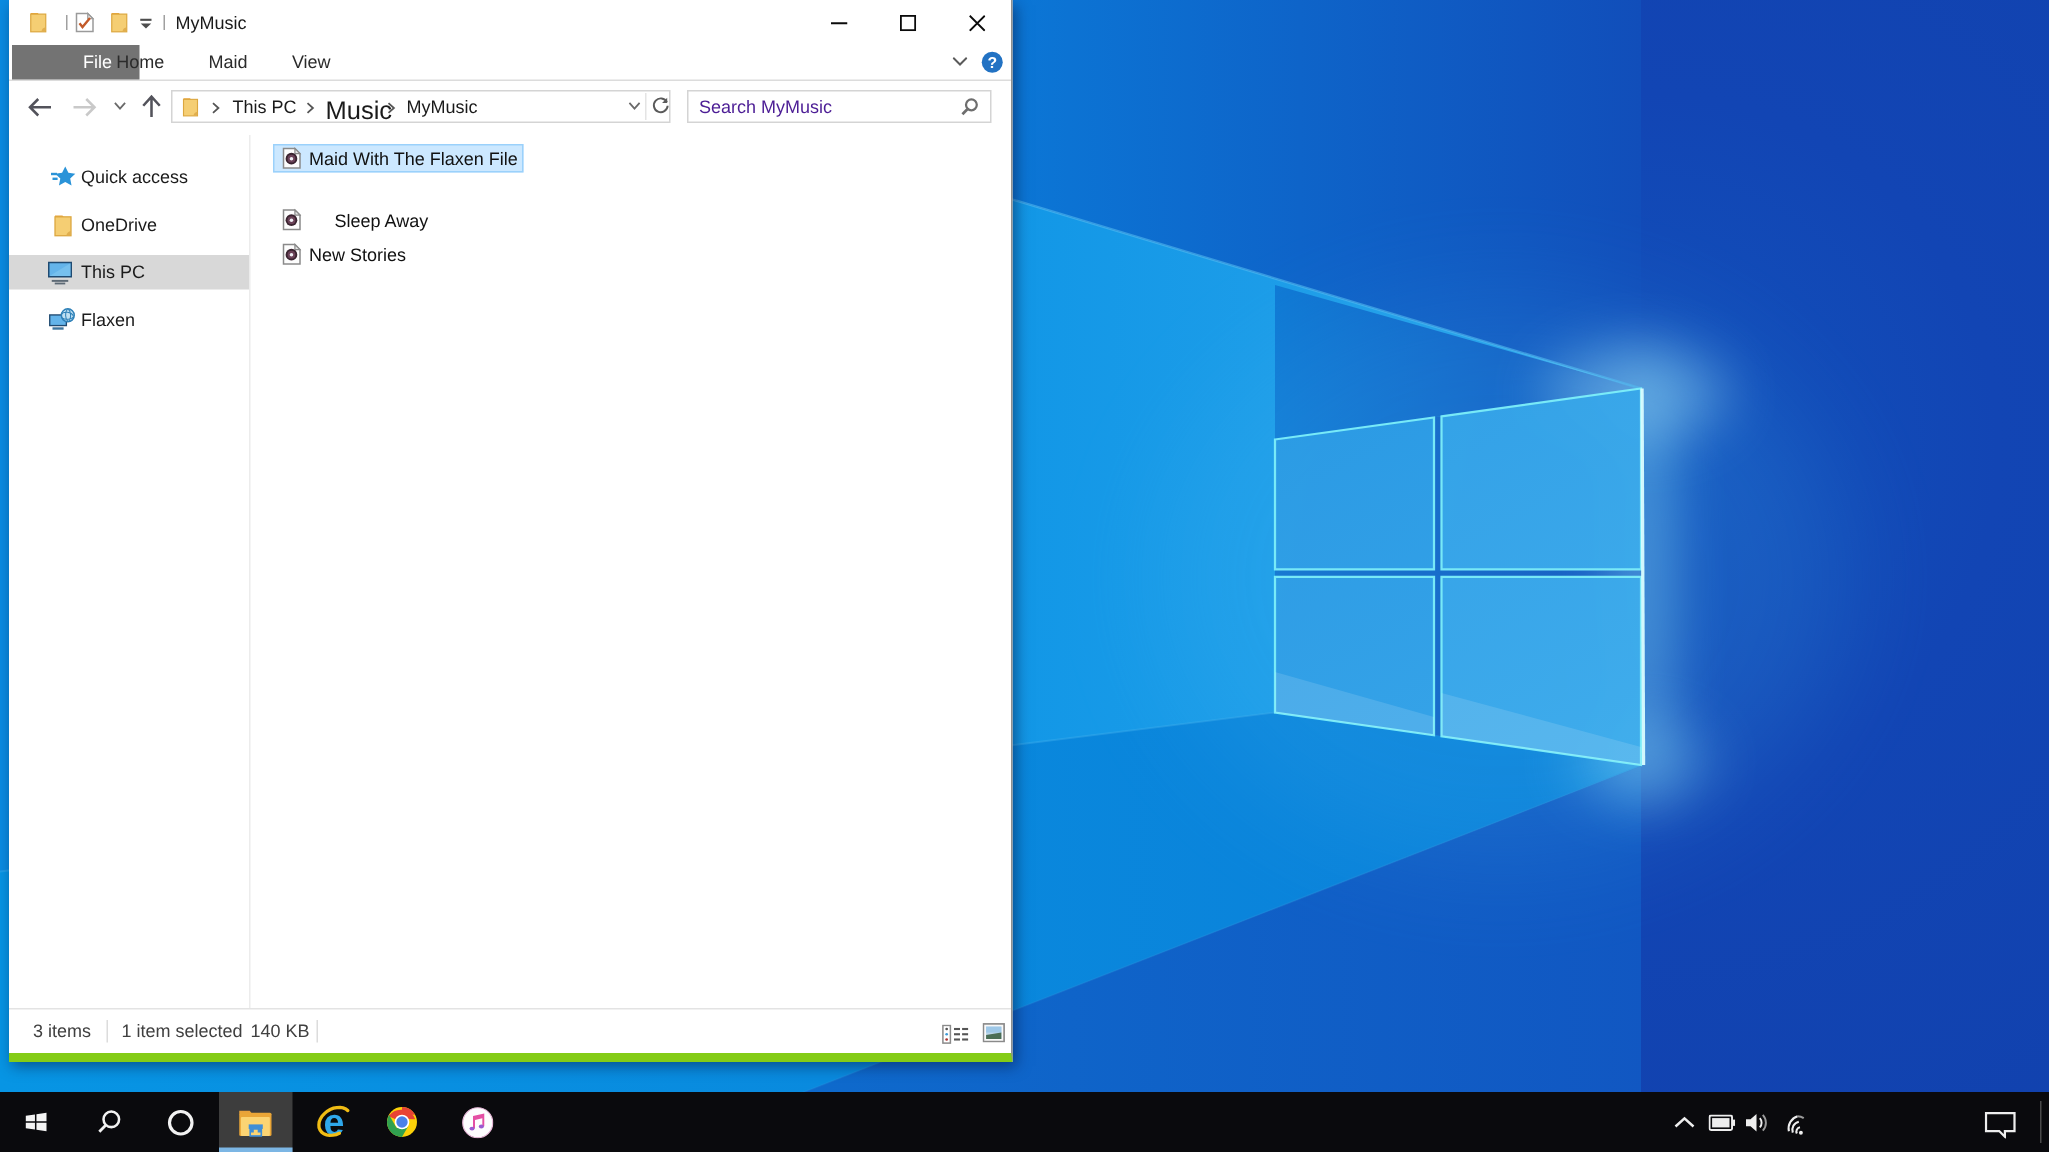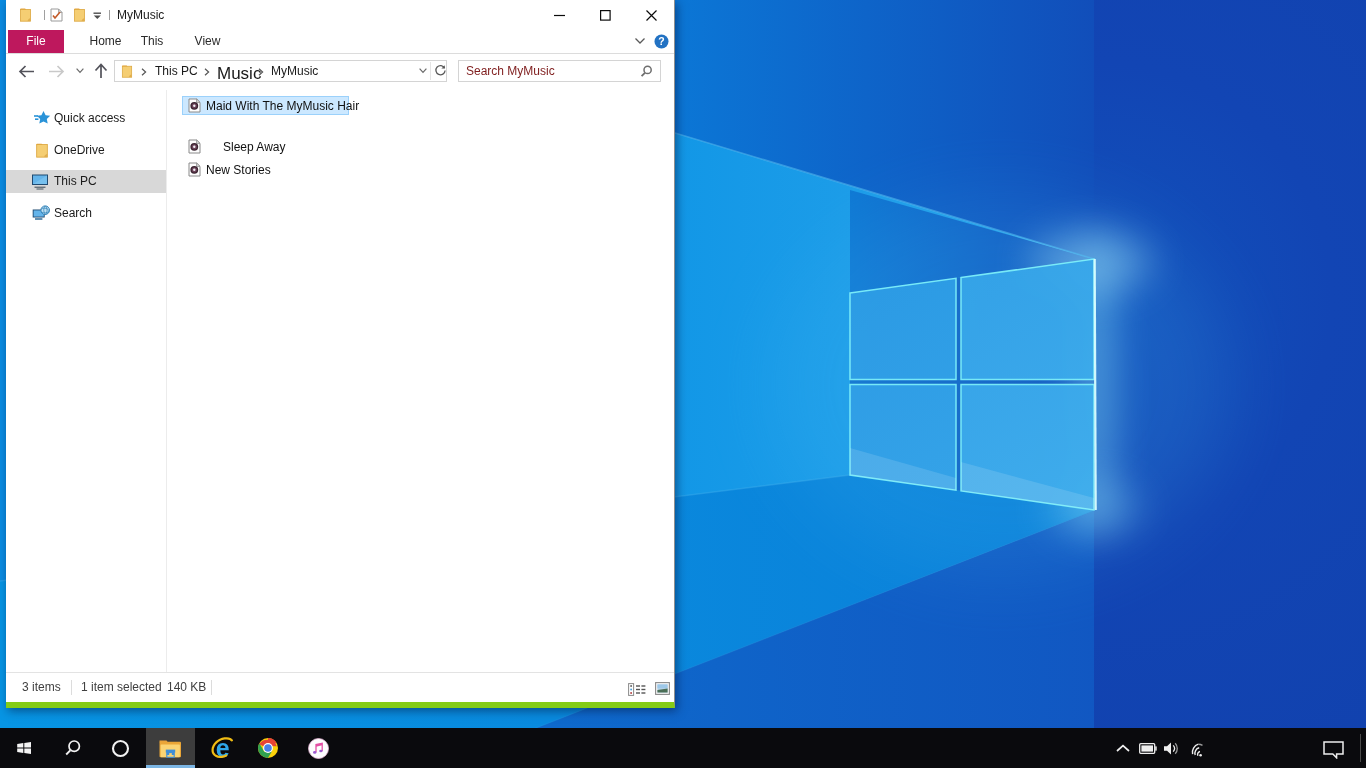--- a/index.html
+++ b/index.html
@@ -6,22 +6,22 @@
     font-family:"Liberation Sans",sans-serif;}
   #screen{position:relative;width:1366px;height:768px;overflow:hidden;background:#0d62c8;}
   #wall{position:absolute;left:0;top:0;}
   #win{position:absolute;left:6px;top:0;width:668px;height:702px;background:#fff;
     border-right:1px solid #8f8f8f;border-bottom:6px solid #84cc16;
     box-shadow:2px 3px 9px rgba(5,20,60,.5);}
   #win *{position:absolute;}
   .t12{font-size:12px;color:#1a1a1a;white-space:nowrap;}
   #titlebar{left:0;top:0;width:668px;height:30px;background:#fff;}
   #tabrow{left:0;top:30px;width:668px;height:23px;background:#fff;border-bottom:1px solid #dcdcdc;}
-  #filetab{left:2px;top:0;width:56px;height:23px;background:#be185d;color:#fff;
-    font-size:12px;text-align:center;line-height:23px;}
+  #filetab{left:2px;top:0;width:56px;height:23px;background:#737373;color:#fff;
+    font-size:12px;text-align:center;line-height:23px;padding-left:29px;}
   .tab{top:0;height:23px;line-height:23px;font-size:12px;color:#2b2b2b;text-align:center;}
   #toolbar{left:0;top:54px;width:668px;height:36px;background:#fff;}
   #addr{left:108px;top:6px;width:331px;height:20px;border:1px solid #d4d4d4;background:#fff;}
   #search{left:452px;top:6px;width:201px;height:20px;border:1px solid #d4d4d4;background:#fff;}
   #navpane{left:0;top:90px;width:160px;height:582px;background:#fff;}
   .navitem{left:0;width:160px;height:22px;}
   .navtxt{left:48px;top:4px;font-size:12px;color:#1b1b1b;white-space:nowrap;}
   #divider{left:160px;top:90px;width:1px;height:582px;background:#ececec;}
   .frow{left:176px;width:167px;height:19px;}
   .ftxt{left:23px;top:2px;font-size:12px;color:#111;white-space:nowrap;}
@@ -136,22 +136,22 @@
       </svg>
       <svg style="left:594px;top:9.5px;" width="11" height="11" viewBox="0 0 11 11">
         <rect x="0.6" y="0.6" width="9.5" height="9.5" fill="none" stroke="#0b0b0b" stroke-width="1.2"></rect>
       </svg>
       <svg style="left:640px;top:9.5px;" width="11" height="11" viewBox="0 0 11 11">
         <path d="M0.5 0.5 L10.5 10.5 M10.5 0.5 L0.5 10.5" stroke="#0b0b0b" stroke-width="1.2"></path>
       </svg>
     </div>
     <div id="tabrow">
       <div id="filetab">File</div>
-      <div class="tab" style="left:76px;width:47px;">Home</div>
-      <div class="tab" style="left:123px;width:46px;">This</div>
+      <div class="tab" style="left:64px;width:47px;">Home</div>
+      <div class="tab" style="left:123px;width:46px;">Maid</div>
       <div class="tab" style="left:179px;width:45px;">View</div>
       <svg style="left:629px;top:8px;" width="10" height="6" viewBox="0 0 10 6">
         <path d="M0.5 0.5 L5 5 L9.5 0.5" fill="none" stroke="#5a5a5a" stroke-width="1.3"></path>
       </svg>
       <svg style="left:648px;top:4px;" width="15" height="15" viewBox="0 0 15 15">
         <circle cx="7.5" cy="7.5" r="7" fill="#2272c3"></circle>
         <text x="7.5" y="11.4" font-size="10.5" font-weight="bold" fill="#fff" text-anchor="middle" font-family="Liberation Sans">?</text>
       </svg>
     </div>
     <div id="toolbar">
@@ -188,21 +188,21 @@
         <svg style="position:absolute;left:304px;top:7px;" width="8" height="6" viewBox="0 0 8 6">
           <path d="M0.6 0.6 L4 4.4 L7.4 0.6" fill="none" stroke="#6a6a6a" stroke-width="1.2"></path>
         </svg>
         <span style="position:absolute;left:315px;top:1px;width:1px;height:18px;background:#e4e4e4;"></span>
         <svg style="position:absolute;left:319px;top:3px;" width="13" height="13" viewBox="0 0 13 13">
           <path d="M10.6 4.1 A4.6 4.6 0 1 0 11.1 6.5" fill="none" stroke="#5a5a5a" stroke-width="1.3"></path>
           <path d="M10.8 1.2 L10.8 4.6 L7.4 4.6 Z" fill="#5a5a5a"></path>
         </svg>
       </div>
       <div id="search">
-        <span style="position:absolute;left:7px;top:3px;font-size:12px;color:#7f1d1d;">Search MyMusic</span>
+        <span style="position:absolute;left:7px;top:3px;font-size:12px;color:#4c1d95;">Search MyMusic</span>
         <svg style="position:absolute;right:7px;top:4px;" width="13" height="13" viewBox="0 0 13 13">
           <circle cx="7.6" cy="4.9" r="3.6" fill="none" stroke="#6e6e6e" stroke-width="1.5"></circle>
           <line x1="4.9" y1="7.8" x2="1.6" y2="11.2" stroke="#6e6e6e" stroke-width="1.8"></line>
         </svg>
       </div>
     </div>
     <div id="navpane">
       <div class="navitem" style="top:17px;padding-left:33px;">
         <svg style="left:28px;top:3px;" width="17" height="16" viewBox="0 0 17 16">
           <path d="M9.5 1 L11.6 5.2 L16.2 5.8 L12.8 9 L13.7 13.6 L9.5 11.4 L5.3 13.6 L6.2 9 L2.8 5.8 L7.4 5.2 Z" fill="#2a93d8"></path>
@@ -230,33 +230,33 @@
         <span class="navtxt">This PC</span>
       </div>
       <div class="navitem" style="top:112px;">
         <svg style="left:26px;top:3px;" width="18" height="17" viewBox="0 0 18 17">
           <rect x="0.7" y="4.5" width="12" height="8" fill="#1f4a71"></rect>
           <rect x="1.6" y="5.4" width="10.2" height="6.2" fill="#64b4ea"></rect>
           <rect x="3" y="13.2" width="7.4" height="1.6" fill="#3e759e"></rect>
           <circle cx="13.2" cy="5.2" r="4.3" fill="#bfe0f2" stroke="#2f81b8" stroke-width="1"></circle>
           <path d="M9.2 4.2 C10.5 2.6 15.5 2.6 17 5.8 M9.4 7 C11.5 8.4 15.8 8 17.1 6.2 M13 1 C11.2 3 11.3 7.6 13.4 9.4 M13.6 1 C15.5 2.8 15.6 7.4 13.8 9.4" fill="none" stroke="#2f81b8" stroke-width=".7"></path>
         </svg>
-        <span class="navtxt">Search</span>
+        <span class="navtxt">Flaxen</span>
       </div>
     </div>
     <div id="divider"></div>
     <div class="frow" style="top:96px;background:#cce8ff;border:1px solid #9bd1fb;width:165px;height:17px;">
       <svg style="left:5px;top:1px;" width="13" height="15" viewBox="0 0 13 15">
         <path d="M1 1 L8.6 1 L12 4.4 L12 14 L1 14 Z" fill="#fdfdfd" stroke="#8a8a8a" stroke-width="1"></path>
         <path d="M8.6 1 L8.6 4.4 L12 4.4 Z" fill="#e4e4e4" stroke="#8a8a8a" stroke-width=".8"></path>
         <circle cx="6.3" cy="7.8" r="3.9" fill="#3a2430"></circle>
         <circle cx="6.3" cy="7.8" r="2.6" fill="#6b4258"></circle>
         <circle cx="6.3" cy="7.8" r="1.2" fill="#efeff4"></circle>
       </svg>
-      <span class="ftxt">Maid With The MyMusic Hair</span>
+      <span class="ftxt">Maid With The Flaxen File</span>
     </div>
     <div class="frow" style="top:117px;margin-top:44px;">
       <svg style="left:6px;top:1px;" width="13" height="15" viewBox="0 0 13 15">
         <path d="M1 1 L8.6 1 L12 4.4 L12 14 L1 14 Z" fill="#fdfdfd" stroke="#8a8a8a" stroke-width="1"></path>
         <path d="M8.6 1 L8.6 4.4 L12 4.4 Z" fill="#e4e4e4" stroke="#8a8a8a" stroke-width=".8"></path>
         <circle cx="6.3" cy="7.8" r="3.9" fill="#3a2430"></circle>
         <circle cx="6.3" cy="7.8" r="2.6" fill="#6b4258"></circle>
         <circle cx="6.3" cy="7.8" r="1.2" fill="#efeff4"></circle>
       </svg>
       <span class="ftxt" style="left:24px;">New Stories</span>

